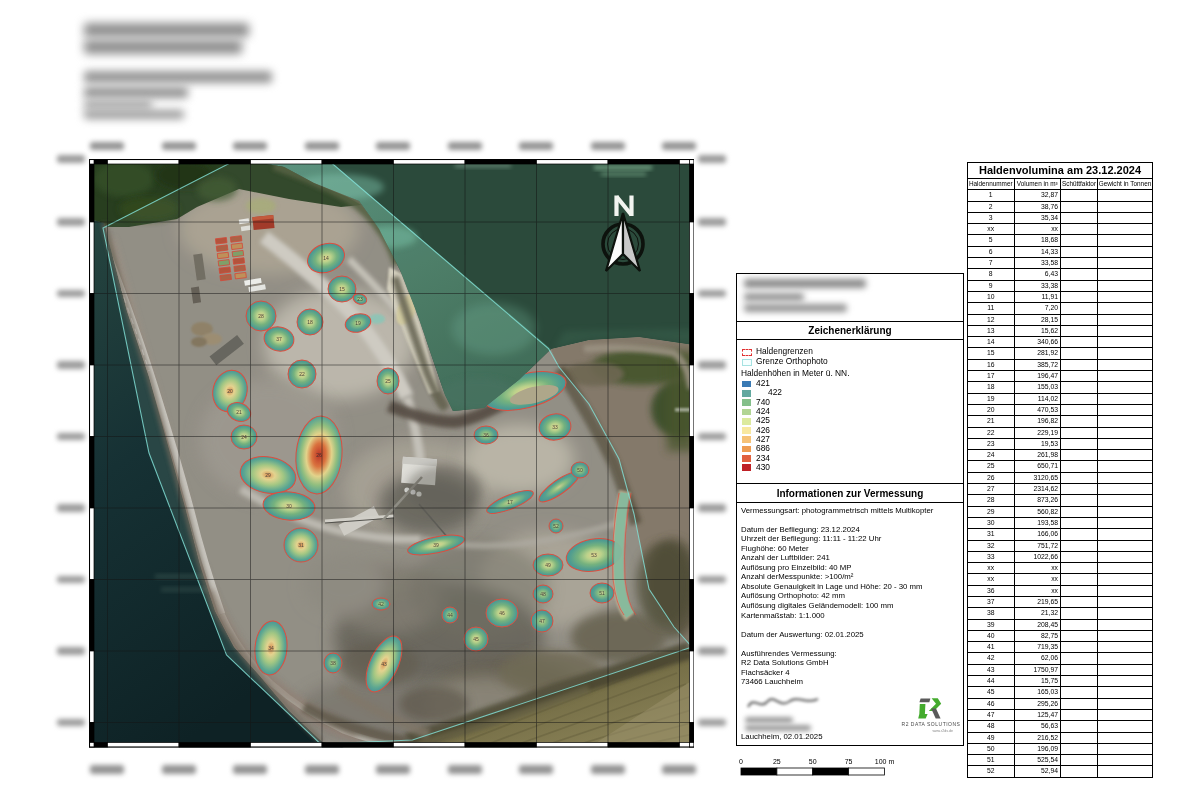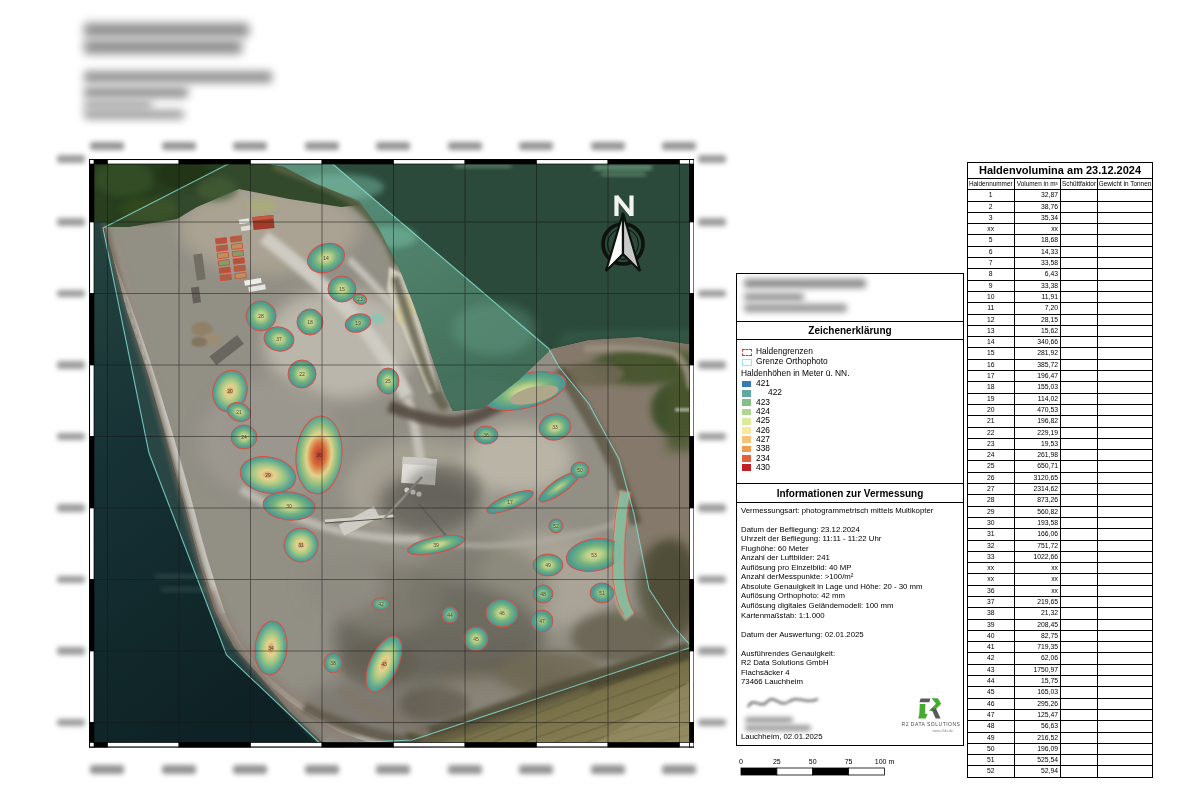--- a/index.html
+++ b/index.html
@@ -497,36 +497,36 @@
 <div style="position:absolute;left:19px;top:15.5px;">Grenze Orthophoto</div>
 <div style="position:absolute;left:4px;top:28px;">Haldenhöhen in Meter ü. NN.</div>
 
 <div style="position:absolute;left:5px;top:40.5px;width:9px;height:6.8px;background:#3a7ab4;"></div>
 <div style="position:absolute;left:19px;top:38.1px;">421</div>
 
 <div style="position:absolute;left:5px;top:49.8px;width:9px;height:6.8px;background:#62a89f;"></div>
 <div style="position:absolute;left:19px;top:47.4px;margin-left:12px;">422</div>
 
 <div style="position:absolute;left:5px;top:59.1px;width:9px;height:6.8px;background:#84bf8a;"></div>
-<div style="position:absolute;left:19px;top:56.7px;">423</div>
+<div style="position:absolute;left:19px;top:56.7px;">740</div>
 
 <div style="position:absolute;left:5px;top:68.5px;width:9px;height:6.8px;background:#b1d594;"></div>
 <div style="position:absolute;left:19px;top:66.1px;text-align:center;">424</div>
 
 <div style="position:absolute;left:5px;top:77.8px;width:9px;height:6.8px;background:#dcea9e;"></div>
 <div style="position:absolute;left:19px;top:75.4px;">425</div>
 
 <div style="position:absolute;left:5px;top:87.1px;width:9px;height:6.8px;background:#f8e8a0;"></div>
 <div style="position:absolute;left:19px;top:84.7px;">426</div>
 
 <div style="position:absolute;left:5px;top:96.4px;width:9px;height:6.8px;background:#f6c277;"></div>
 <div style="position:absolute;left:19px;top:94.0px;">427</div>
 
 <div style="position:absolute;left:5px;top:105.7px;width:9px;height:6.8px;background:#ee9c51;"></div>
-<div style="position:absolute;left:19px;top:103.3px;">338</div>
+<div style="position:absolute;left:19px;top:103.3px;">686</div>
 
 <div style="position:absolute;left:5px;top:115.1px;width:9px;height:6.8px;background:#e1603e;"></div>
 <div style="position:absolute;left:19px;top:112.7px;">234</div>
 
 <div style="position:absolute;left:5px;top:124.4px;width:9px;height:6.8px;background:#bf2026;"></div>
 <div style="position:absolute;left:19px;top:122.0px;">430</div>
 </div>
 
 <div class="box hdr" style="left:736px;top:483px;width:228px;height:20px;line-height:19px;">Informationen zur Vermessung</div>
 
@@ -540,21 +540,21 @@
 <div>Anzahl der Luftbilder: 241</div>
 <div>Auflösung pro Einzelbild: 40 MP</div>
 <div>Anzahl derMesspunkte: &gt;100/m²</div>
 <div>Absolute Genauigkeit in Lage und Höhe: 20 - 30 mm</div>
 <div>Auflösung Orthophoto: 42 mm</div>
 <div>Auflösung digitales Geländemodell: 100 mm</div>
 <div>Kartenmaßstab: 1:1.000</div>
 <div>&nbsp;</div>
 <div>Datum der Auswertung: 02.01.2025</div>
 <div>&nbsp;</div>
-<div>Ausführendes Genauigkeit:</div>
+<div>Ausführendes Vermessung:</div>
 <div>R2 Data Solutions GmbH</div>
 <div>Flachsäcker 4</div>
 <div>73466 Lauchheim</div>
 </div>
 
 <svg width="80" height="24" style="position:absolute;left:7px;top:188px;">
       <path d="M4,16 C10,4 16,20 24,10 C30,3 36,18 46,10 C54,4 62,14 74,8" stroke="#6a6a6a" stroke-width="2.2" fill="none" filter="blur(1.5px)" style="filter:blur(1.5px)"></path>
     </svg>
 <div class="blur" style="left:8px;top:214px;width:48px;height:6px;background:#9a9a9a;filter:blur(2.5px);"></div>
 <div class="blur" style="left:8px;top:222px;width:66px;height:6px;background:#9a9a9a;filter:blur(2.5px);"></div>

